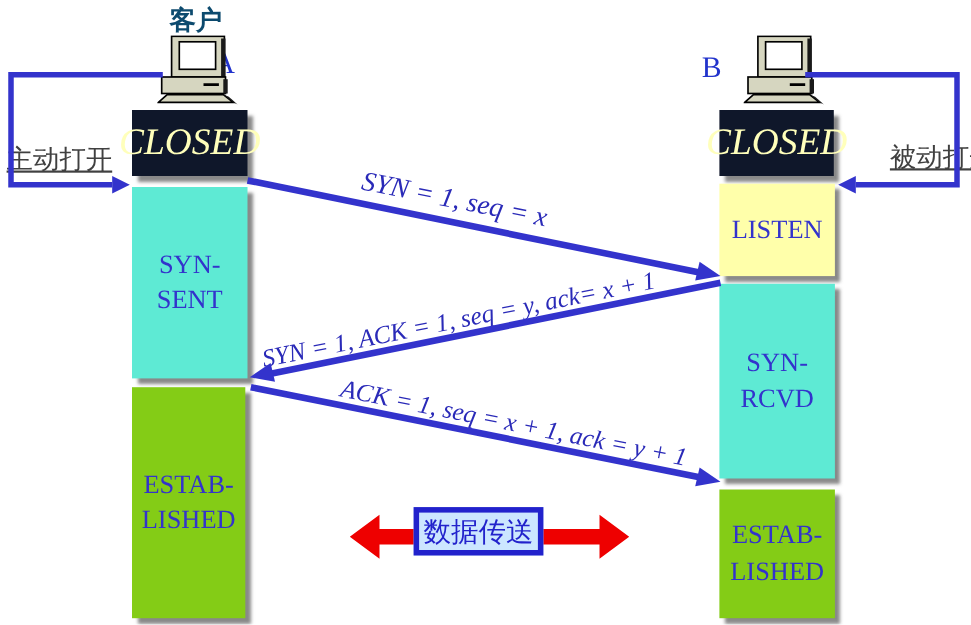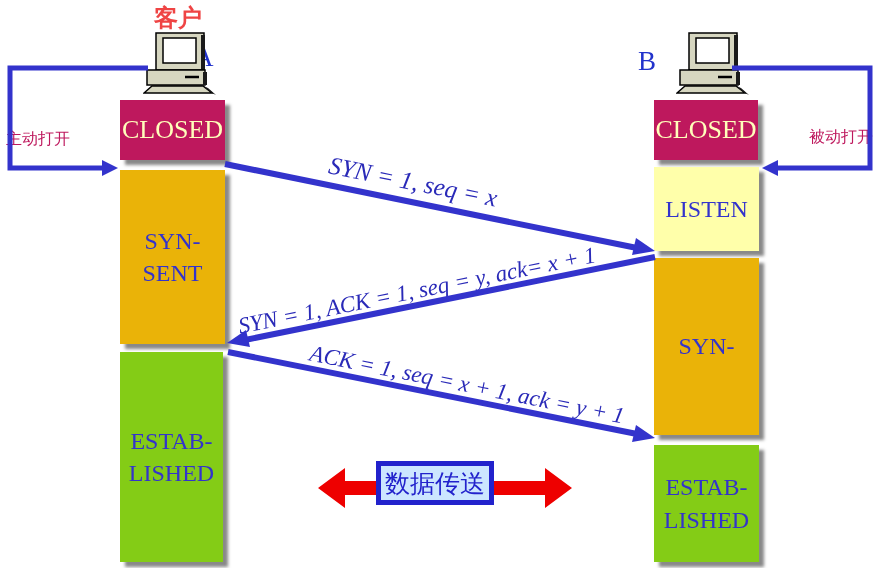--- a/index.html
+++ b/index.html
@@ -6,34 +6,34 @@
   .stage {
     position:relative; width:883px; height:568px; background:#ffffff;
     overflow:hidden; font-family:"Liberation Serif", serif;
   }
   
   .state {
     position:absolute; display:flex; align-items:center; justify-content:center;
     flex-direction:column; text-align:center; font-size:24px; color:#3333cc;
     line-height:1.35; box-shadow:5px 5px 3px rgba(40,40,40,0.55);
   }
-  .state.closed { background:#be185d; color:#ffffbb; font-size:26px; }
-  .state.pink   { background:#eab308; }
+  .state.closed { background:#0f172a; color:#ffffbb; font-size:34px;font-style:italic; }
+  .state.pink   { background:#5eead4; }
   .state.yellow { background:#ffffaa; }
   .state.green  { background:#84cc16; }
   
   .actor-label {
     position:absolute; transform:translateX(-50%);
     font-family:"Liberation Sans", sans-serif; font-weight:bold;
-    font-size:24px; color:#ef4444; white-space:nowrap;
+    font-size:24px; color:#0c4a6e; white-space:nowrap;
   }
   .host-letter { position:absolute; font-size:27px; color:#2233cc; }
   .open-label {
     position:absolute; font-family:"Liberation Sans", sans-serif;
-    font-size:16px; color:#be185d; white-space:nowrap;
+    font-size:24px; color:#404040; white-space:nowrap;text-decoration:underline;
   }
   
   .msg-label {
     position:absolute; font-style:italic; color:#2a2ab8; white-space:nowrap;
     transform:translate(-50%,-50%) rotate(var(--rot));
   }
   .svg-layer { position:absolute; left:0; top:0; z-index:5; pointer-events:none; }
   .boxes { z-index:2; }
   
   .data-transfer-box {
@@ -89,20 +89,21 @@
   </div>
 
   <div class="state closed boxes" style="left:654px; top:100px; width:104px; height:60px;">
     <span>CLOSED</span>
   </div>
   <div class="state yellow boxes" style="left:654px; top:167px; width:105px; height:84px;align-items:center;">
     <span>LISTEN</span>
   </div>
   <div class="state pink boxes" style="left:654px; top:258px; width:105px; height:177px;">
     <span>SYN-</span>
+    <span>RCVD</span>
   </div>
   <div class="state green boxes" style="left:654px; top:445px; width:105px; height:117px;">
     <span>ESTAB-</span>
     <span>LISHED</span>
   </div>
 
   <div class="open-label" style="left:6px; top:129px;">主动打开</div>
   <div class="open-label" style="left:765px; top:127px;padding-left:44px;">被动打开</div>
 
   <svg class="svg-layer" width="883" height="568" viewBox="0 0 883 568">

